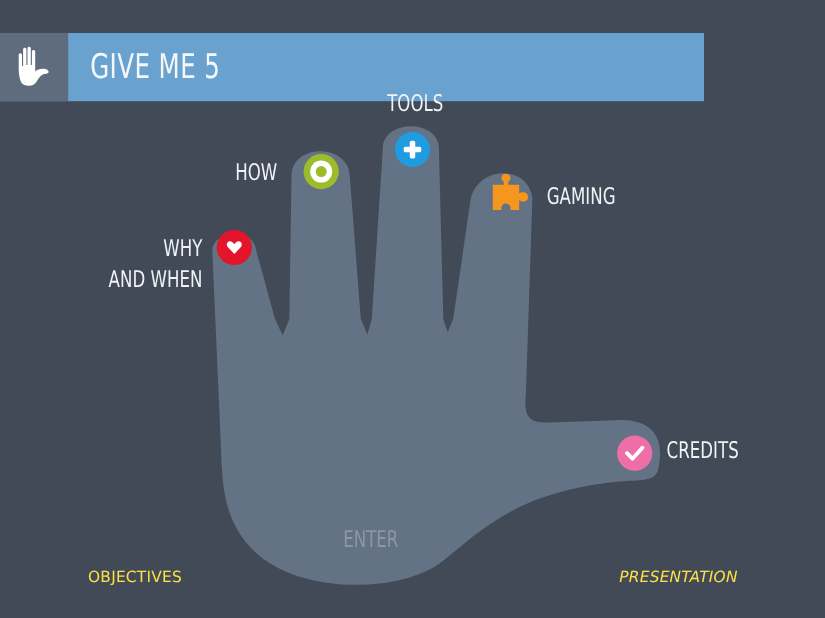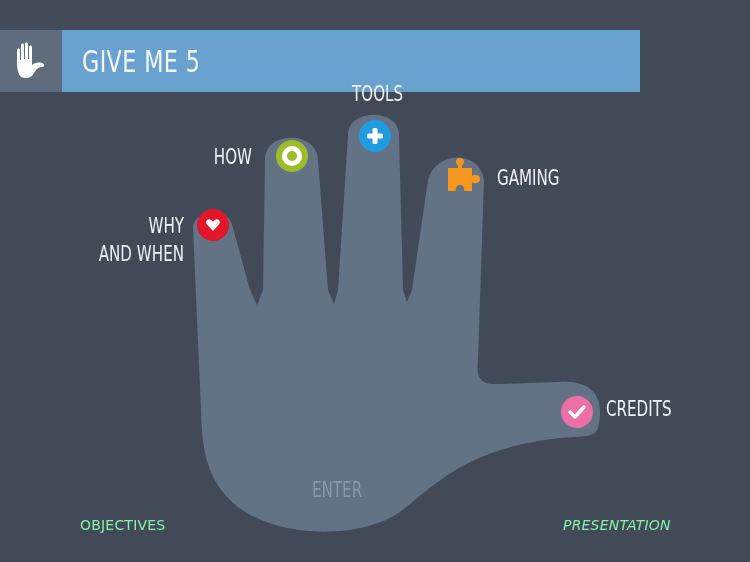--- a/index.html
+++ b/index.html
@@ -32,21 +32,21 @@
   .label.lft { transform-origin: left center; }
   .icon {
     position: absolute; width: 32px; height: 32px; border-radius: 50%;
     display: flex; align-items: center; justify-content: center; cursor: pointer;
   }
   .enter {
     position: absolute; left: 312px; top: 478px; color: #8a97a8; font-size: 21px;
     font-family: "DejaVu Sans", sans-serif; transform: scaleX(0.72); transform-origin: left center;
   }
   .bottom-link {
-    position: absolute; top: 517px; color: #86efac; font-size: 14px;
+    position: absolute; top: 517px; color: #fde047; font-size: 14px;
     font-family: "DejaVu Sans", sans-serif; letter-spacing: 0.2px;
   }
 </style>
 </head>
 <body>
 
 <div class="header">
   <div class="logo-box">
     <svg width="40" height="40" viewBox="0 0 40 40">
       <path fill="#ffffff" d="M9 35 C6 30 6 24 6 20 L6 9 C6 7 9 7 9 9 L9 19 L10 19 L10 4 C10 2 13 2 13 4 L13 18 L14 18 L14 3 C14 1 17 1 17 3 L17 18 L18 18 L18 6 C18 4 21 4 21 6 L21 24 C23 22 27 21 31 22 C34 23 34 26 31 26 C27 26 25 29 23 32 C21 36 18 37 15 37 C12 37 10 36 9 35 Z"></path>

